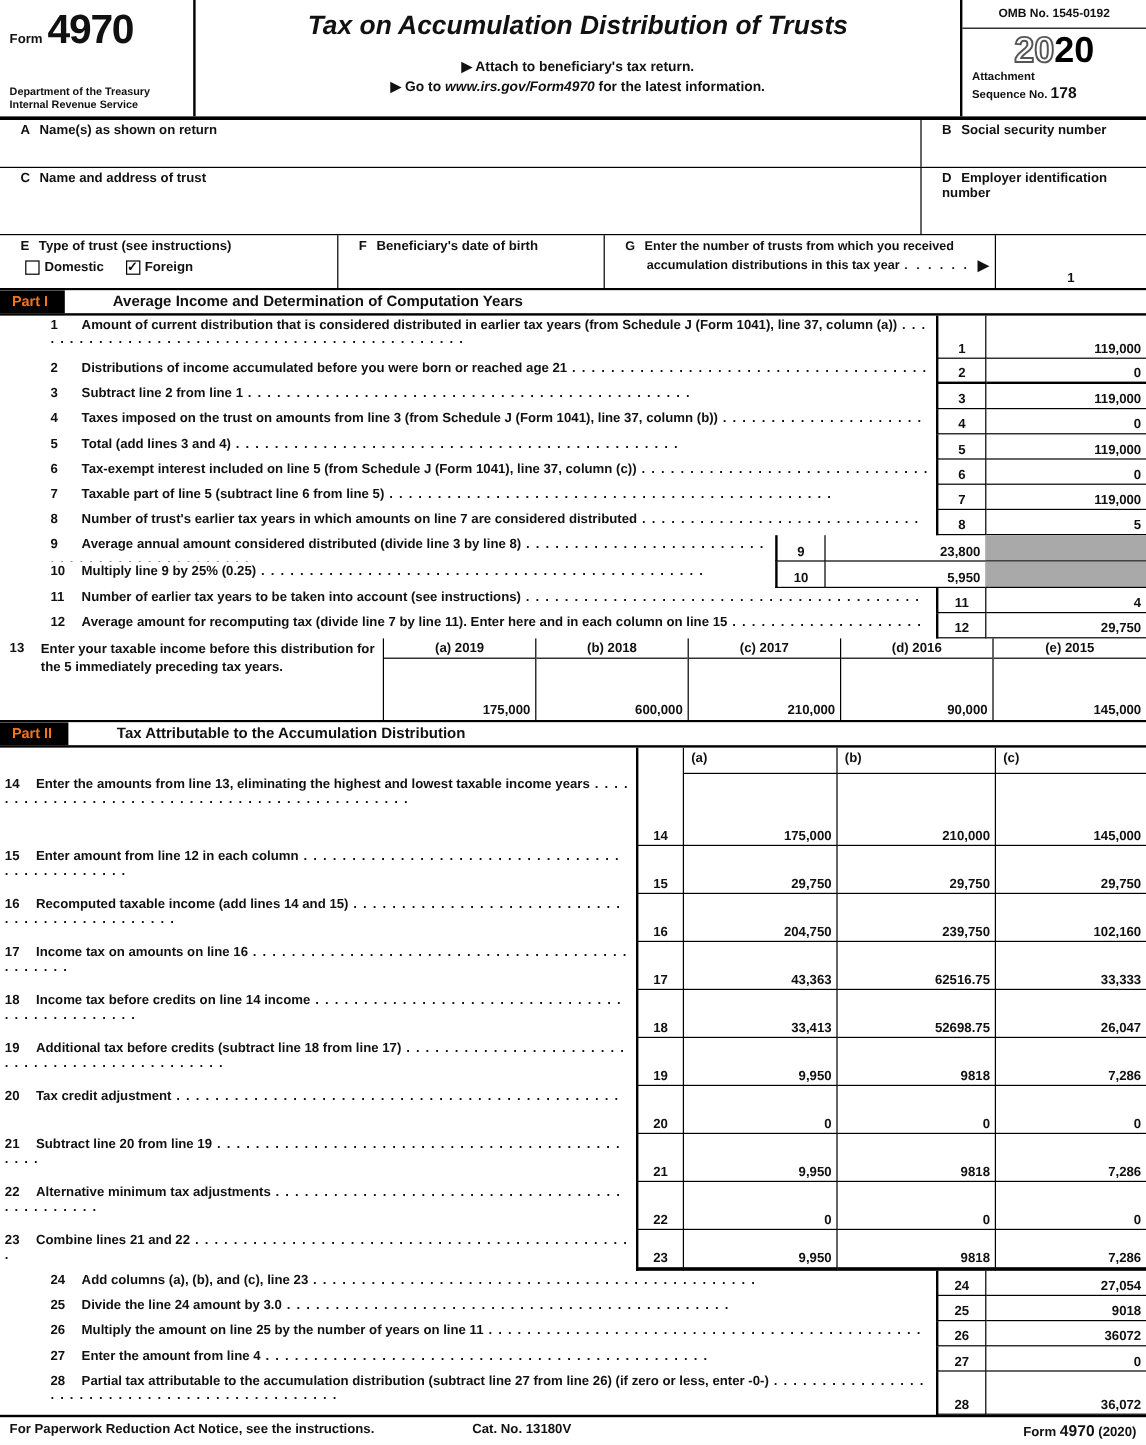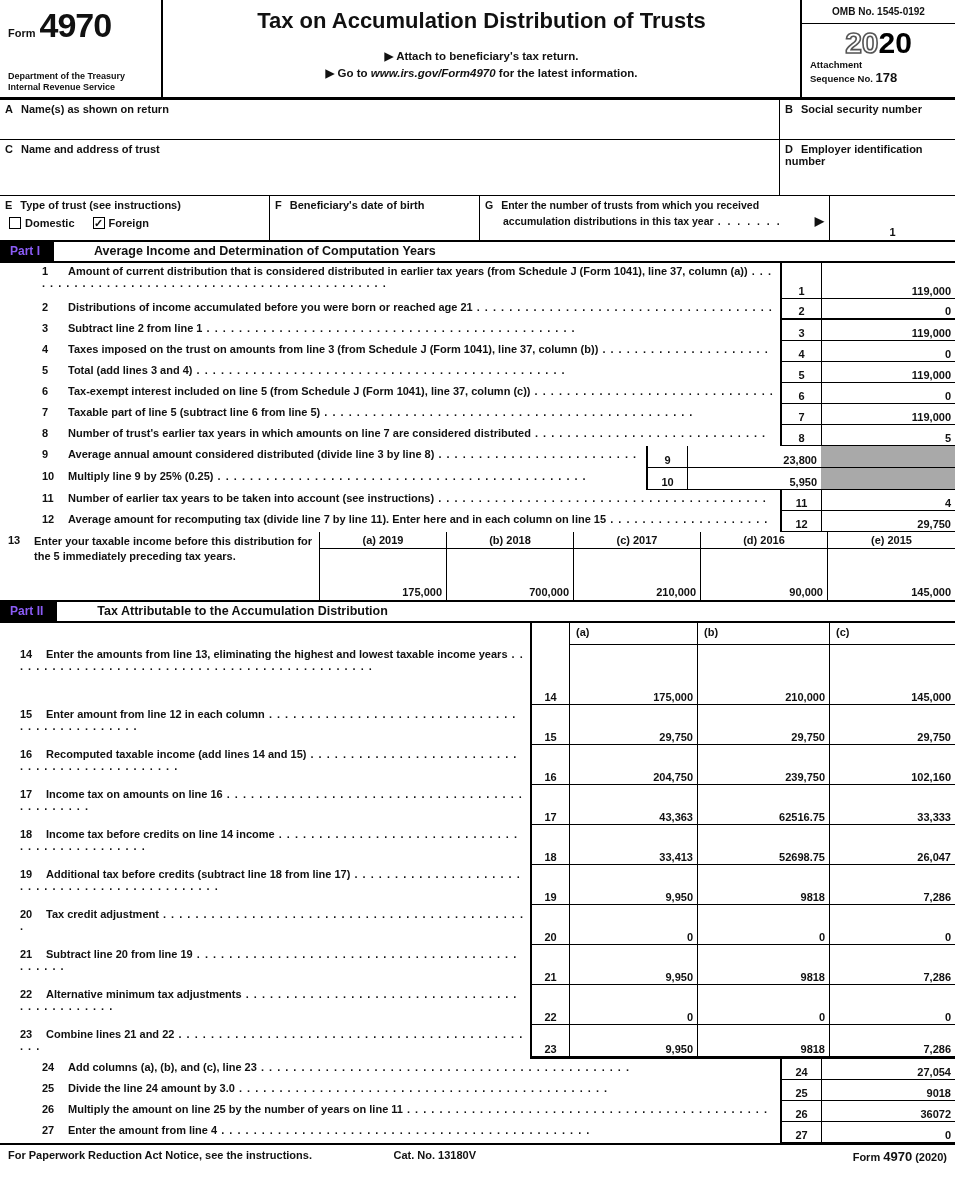--- a/index.html
+++ b/index.html
@@ -8,35 +8,35 @@
           font-size: 11px; font-weight: 600; overflow: hidden; }
 
   
   .hdr { display: flex; height: 100px; border-bottom: 3px solid #000; }
   .hdr-left { width: 163px; border-right: 2px solid #000; padding: 6px 6px 4px 8px;
               display: flex; flex-direction: column; justify-content: space-between; }
   .form-word { font-size: 11px; font-weight: 600; margin-right: 4px; }
   .form-num { font-size: 34px; font-weight: 800; letter-spacing: -1px; }
   .agency { font-size: 9px; line-height: 1.25; font-weight: 600; }
   .hdr-center { flex: 1; text-align: center; padding-top: 8px; }
-  .title { font-size: 22px; font-weight: 800; margin-bottom: 14px; }
+  .title { font-size: 22px; font-weight: 800; margin-bottom: 14px; font-style: italic; }
   .sub { font-size: 11.5px; font-weight: 700; line-height: 1.5; }
   .sub .italic { font-style: italic; }
   .hdr-right { width: 155px; border-left: 2px solid #000; text-align: center;
                display: flex; flex-direction: column; }
   .omb { font-size: 10px; font-weight: 600; padding: 6px 2px; border-bottom: 1.5px solid #000; }
   .year { font-size: 30px; font-weight: 800; line-height: 1.1; margin-top: 2px; }
   .y-outline { color: #fff; -webkit-text-stroke: 1.6px #555; text-shadow: 0 0 1px #777; font-weight: 700; }
   .y-bold { color: #000; }
   .attach { font-size: 9.5px; text-align: left; padding-left: 8px; line-height: 1.2; }
   .attach-num { font-size: 13px; font-weight: 800; }
 
   
   .idrow { display: flex; border-bottom: 1.5px solid #000; }
-  .id-cell { padding: 3px 5px; position: relative; }
+  .id-cell { padding: 3px 5px; position: relative; margin-left: 12px; }
   .id-letter { font-weight: 800; margin-right: 8px; }
   .row-ab { height: 40px; }
   .row-cd { height: 56px; }
   .wide { flex: 1; border-right: 1.5px solid #000; }
   .narrow { width: 175px; }
   .row-efg { height: 46px; border-bottom: 2px solid #000; }
   .cell-e { width: 270px; border-right: 1.5px solid #000; }
   .cell-f { width: 210px; border-right: 1.5px solid #000; }
   .cell-g { flex: 1; border-right: 1.5px solid #000; font-size: 10.5px; }
   .cell-gv { width: 125px; display: flex; align-items: flex-end; justify-content: center;
@@ -45,21 +45,21 @@
   .cb-item { display: flex; align-items: center; gap: 4px; }
   .cb { width: 12px; height: 12px; border: 1.5px solid #000; display: inline-flex;
         align-items: center; justify-content: center; font-size: 11px; font-weight: 800; line-height: 1; }
   .gline2 { display: flex; align-items: center; margin-top: 3px; }
   .gdots { flex: 1; overflow: hidden; white-space: nowrap; margin: 0 4px; }
   .gdots::after { content: " .      .      .      .      .      .      ."; letter-spacing: 2px; }
   .arrow { font-size: 12px; }
 
   
   .partbar { display: flex; align-items: stretch; border-bottom: 2px solid #000; height: 21px; background: #fff; }
-  .partlabel { background: #000; color: #8b5cf6; font-weight: 800; font-size: 12px;
+  .partlabel { background: #000; color: #f97316; font-weight: 800; font-size: 12px;
                padding: 2px 14px 0 10px; }
   .parttitle { font-weight: 800; font-size: 12.5px; padding: 2px 0 0 40px; }
 
   
   .p1row { display: flex; align-items: stretch; padding-left: 34px; }
   .p1desc { flex: 1; overflow: hidden; padding: 2px 6px 0 8px; position: relative; }
   .lno { font-weight: 800; display: inline-block; width: 26px; }
   .leaders::after { content: "   .     .     .     .     .     .     .     .     .     .     .     .     .     .     .     .     .     .     .     .     .     .     .     .     .     .     .     .     .     .     .     .     .     .     .     .     .     .     .     .     .     .     .     .     .     ."; letter-spacing: 1px; }
   .nbox { width: 42px; border-left: 2px solid #000; border-right: 1.5px solid #000;
           border-bottom: 1px solid #000; text-align: center; font-weight: 800;
@@ -79,21 +79,21 @@
   .l13text { flex: 1; line-height: 1.35; }
   .l13cols { flex: 1; display: flex; justify-content: flex-end; }
   .l13col { width: 20%; border-right: 1.5px solid #000; display: flex; flex-direction: column; }
   .l13col:last-child { border-right: none; }
   .l13colhead { text-align: center; font-weight: 800; border-bottom: 1.5px solid #000; padding: 2px 0; }
   .l13colval { flex: 1; display: flex; align-items: flex-end; justify-content: flex-end;
                padding: 0 4px 2px 0; font-weight: 700; }
 
   
   .p2grid { display: flex; }
-  .p2desc { width: 530px; overflow: hidden; padding: 3px 6px 0 20px; }
+  .p2desc { width: 530px; overflow: hidden; padding: 3px 6px 0 4px; }
   .p2nbox { width: 40px; border-left: 2px solid #000; border-right: 1.5px solid #000;
             text-align: center; font-weight: 800; padding-top: 3px; }
   .p2col { border-right: 1.5px solid #000; display: flex; align-items: flex-end;
            justify-content: flex-end; padding: 0 4px 1px 0; font-weight: 700; }
   .p2a { width: 128px; } .p2b { width: 132px; } .p2c { width: 125px; border-right: none; }
   .p2row .p2col, .p2row .p2nbox { border-bottom: 1px solid #000; }
   .p2row .p2nbox { display: flex; align-items: flex-end; justify-content: center; padding-bottom: 1px; }
   .p2headrow { height: 22px; }
   .p2headrow .p2col { align-items: flex-start; justify-content: flex-start; font-weight: 800;
                       padding: 3px 0 0 6px; border-bottom: 1.5px solid #000; }
@@ -280,21 +280,21 @@
       <span class="lno">13</span>
       <div class="l13text">Enter your taxable income before this distribution for the 5 immediately preceding tax years.</div>
     </div>
     <div class="l13cols">
       <div class="l13col">
         <div class="l13colhead">(a) 2019</div>
         <div class="l13colval">175,000</div>
       </div>
       <div class="l13col">
         <div class="l13colhead">(b) 2018</div>
-        <div class="l13colval">700,000</div>
+        <div class="l13colval">600,000</div>
       </div>
       <div class="l13col">
         <div class="l13colhead">(c) 2017</div>
         <div class="l13colval">210,000</div>
       </div>
       <div class="l13col">
         <div class="l13colhead">(d) 2016</div>
         <div class="l13colval">90,000</div>
       </div>
       <div class="l13col">
@@ -411,20 +411,25 @@
     <div class="p1desc"><span class="lno">26</span><span class="leaders">Multiply the amount on line 25 by the number of years on line 11</span></div>
     <div class="nbox">26</div>
     <div class="abox">36072</div>
   </div>
   <div class="p1row h21">
     <div class="p1desc"><span class="lno">27</span><span class="leaders">Enter the amount from line 4</span></div>
     <div class="nbox">27</div>
     <div class="abox">0</div>
   </div>
 
+  <div class="p1row h36">
+    <div class="p1desc"><span class="lno">28</span><span class="leaders">Partial tax attributable to the accumulation distribution (subtract line 27 from line 26) (if zero or less, enter -0-)</span></div>
+    <div class="nbox">28</div>
+    <div class="abox">36,072</div>
+  </div>
 
   <div class="footer">
     <div class="foot-left">For Paperwork Reduction Act Notice, see the instructions.</div>
     <div class="foot-cat">Cat. No. 13180V</div>
     <div class="foot-right">
       <span>Form</span>
       <b>4970</b>
       <span>(2020)</span>
     </div>
   </div>

